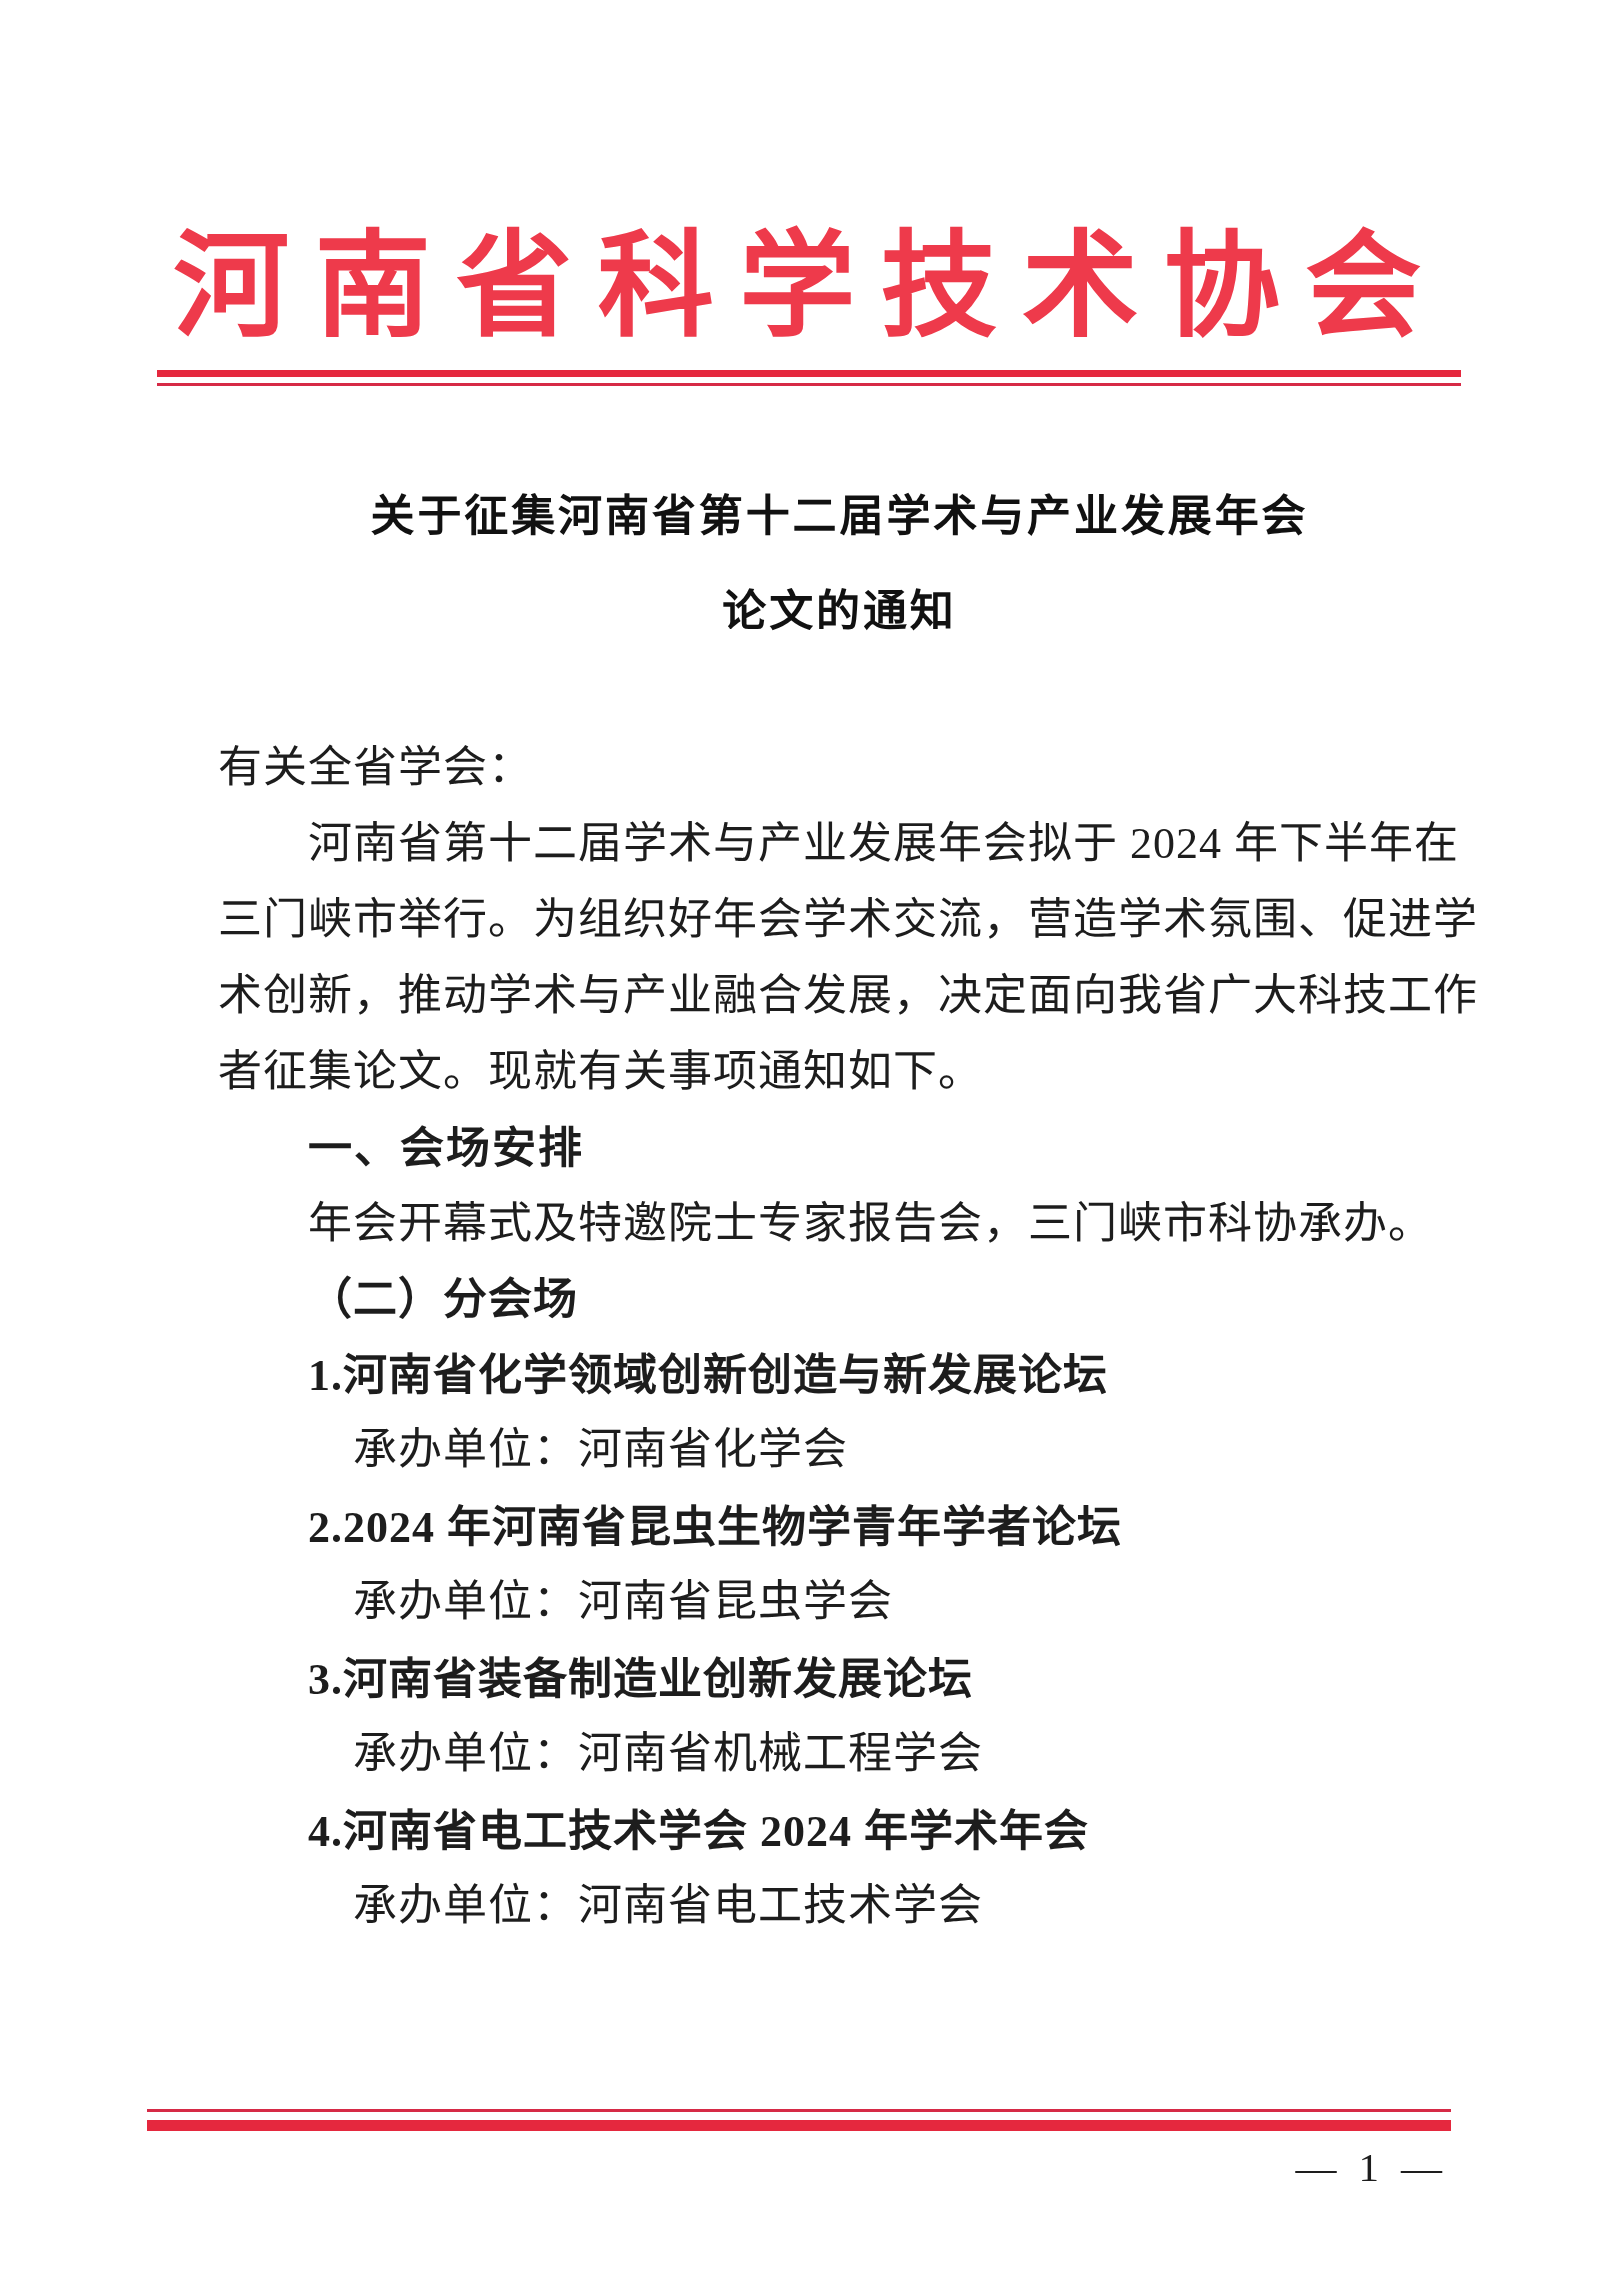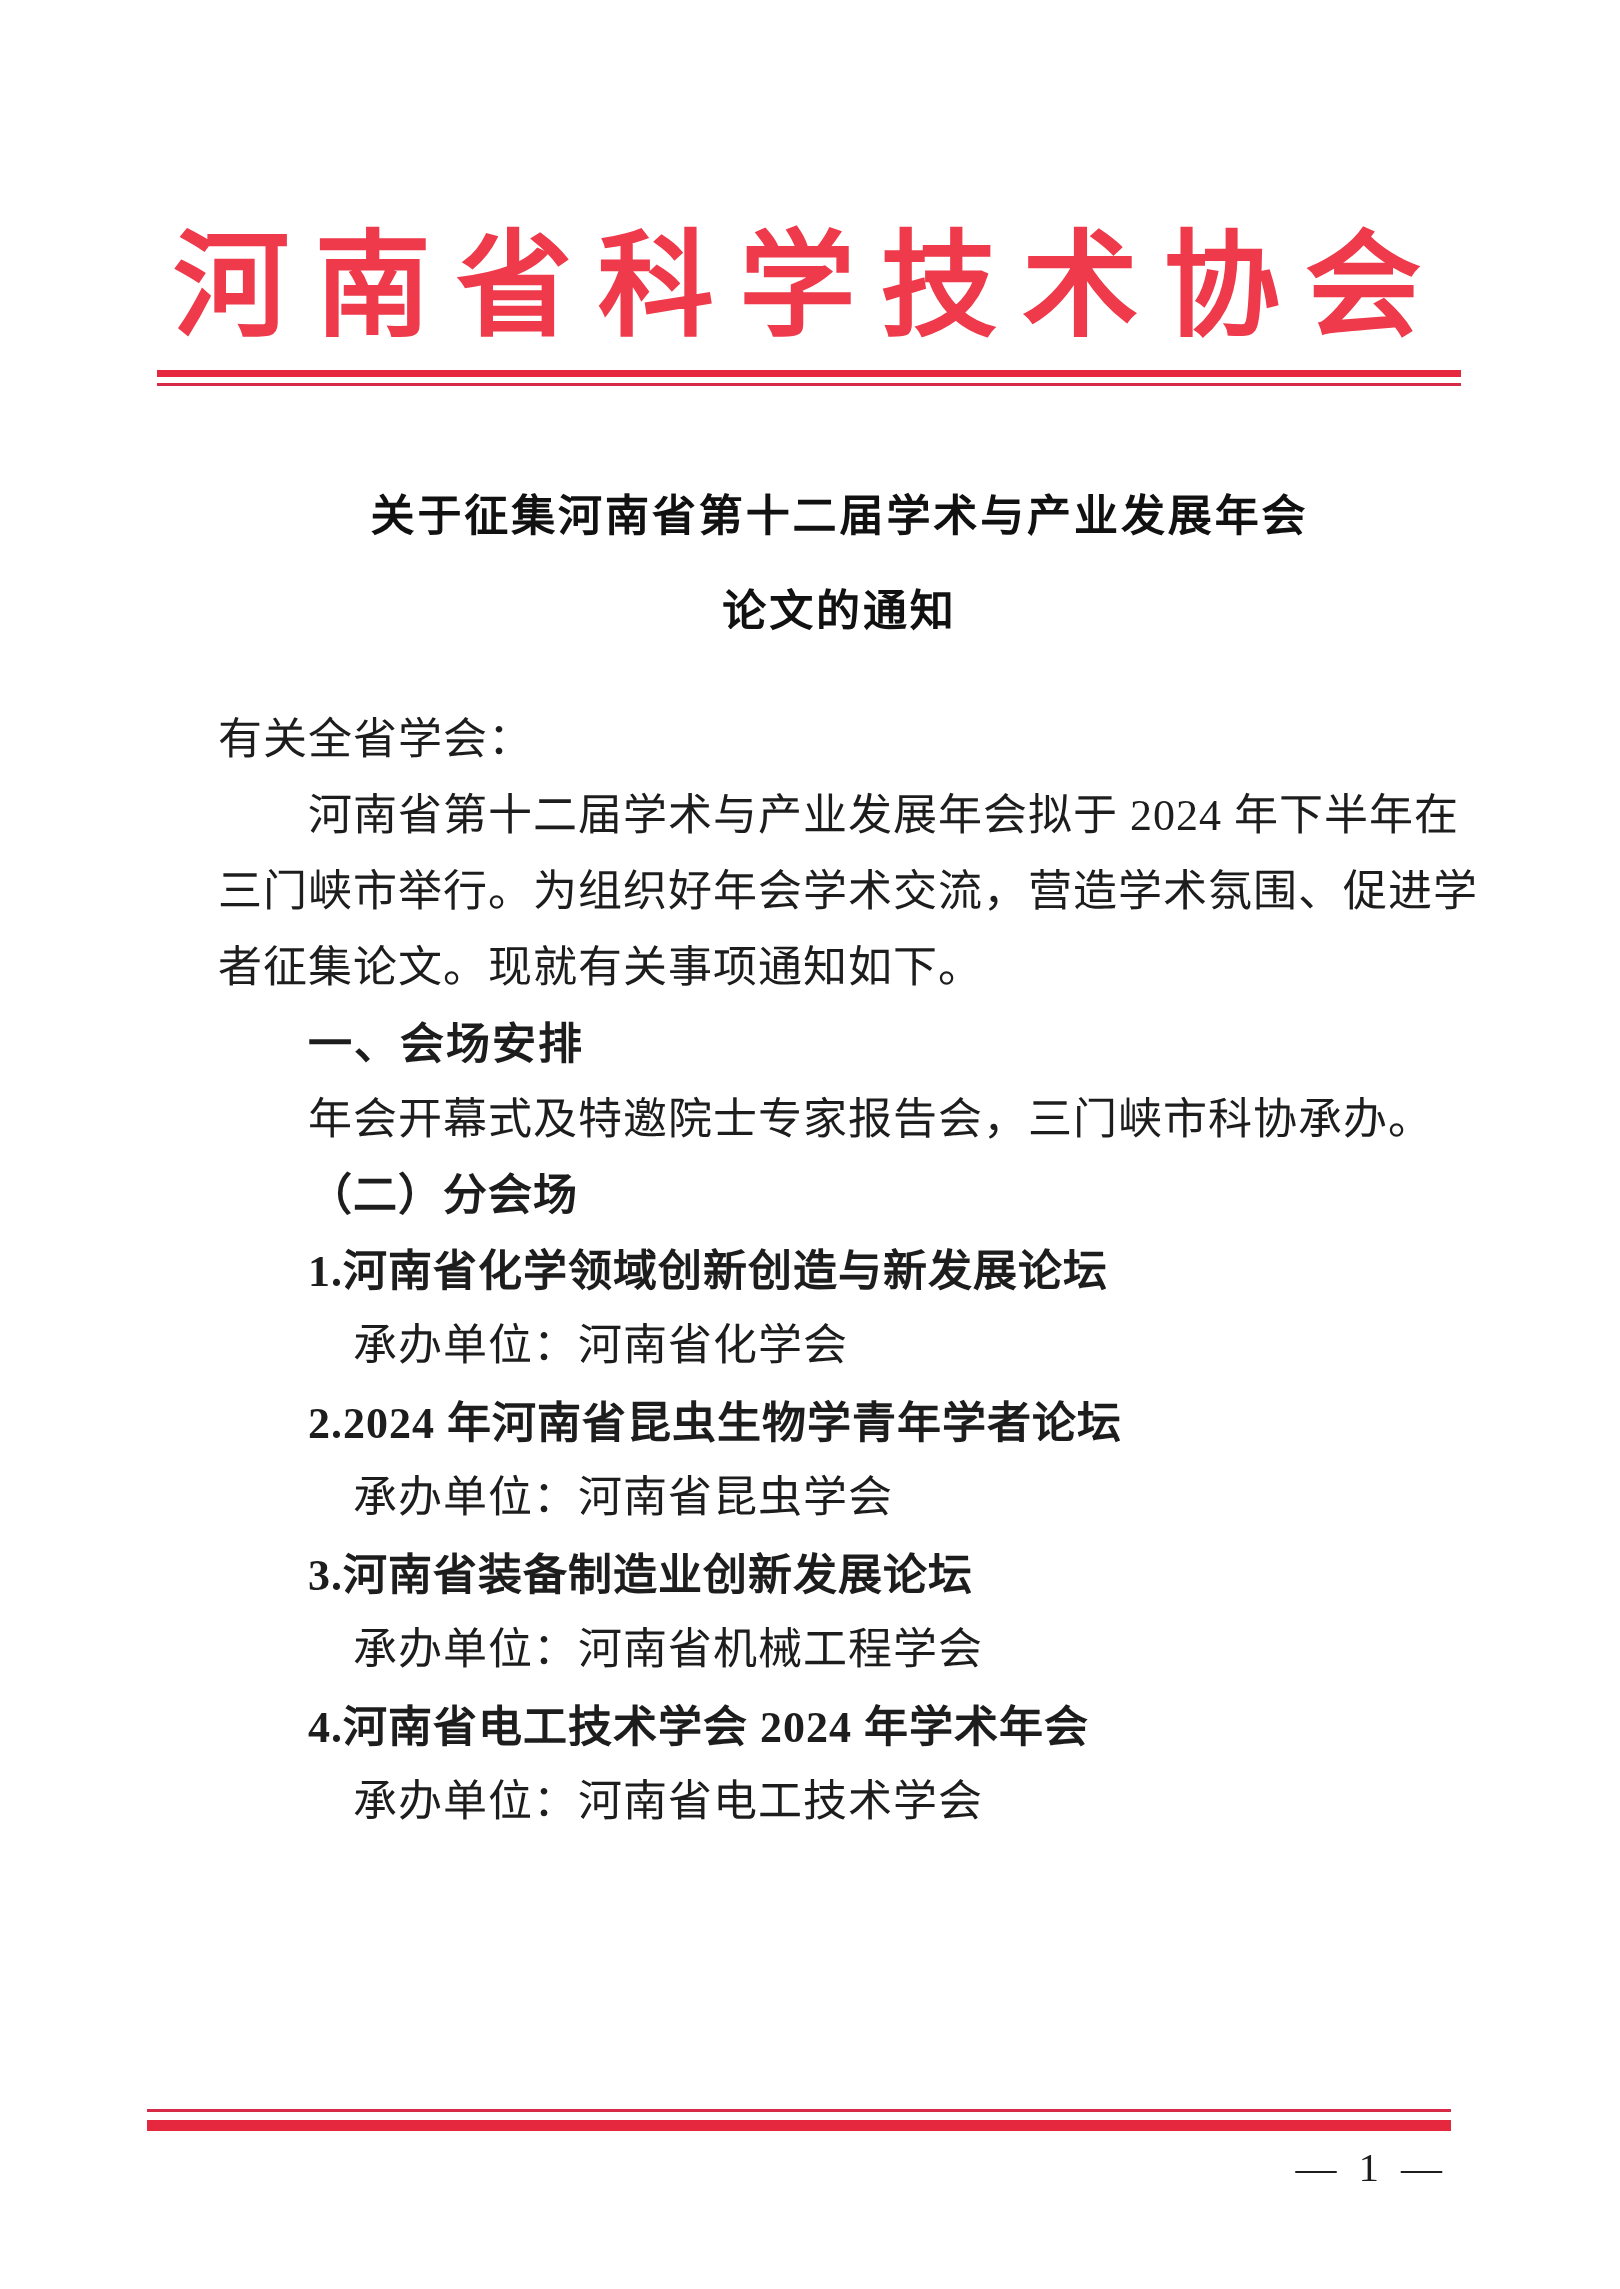--- a/index.html
+++ b/index.html
@@ -45,21 +45,21 @@
     font-size: 44px;
     font-weight: bold;
     line-height: 95px;
     letter-spacing: 2.9px;
     color: #111111;
   }
 
   
   .content {
     position: absolute;
-    top: 702px;
+    top: 730px;
     left: 218px;
     width: 1284px;
     font-size: 44px;
     line-height: 76px;
     letter-spacing: 1px;
     color: #1d1d1d;
   }
   .line { white-space: nowrap; }
   .indent-2 { padding-left: 90px; }
   .indent-3 { padding-left: 135px; font-family: Liberation Mono, monospace; }
@@ -94,20 +94,21 @@
     <div>关于征集河南省第十二届学术与产业发展年会</div>
     <div>论文的通知</div>
   </div>
 
   <div class="content">
 
     <div class="line">有关全省学会：</div>
 
     <div class="line indent-2">河南省第十二届学术与产业发展年会拟于 2024 年下半年在</div>
     <div class="line">三门峡市举行。为组织好年会学术交流，营造学术氛围、促进学</div>
+    <div class="line">术创新，推动学术与产业融合发展，决定面向我省广大科技工作</div>
     <div class="line">者征集论文。现就有关事项通知如下。</div>
 
     <div class="line indent-2 heading-hei">一、会场安排</div>
 
 
     <div class="line indent-2">年会开幕式及特邀院士专家报告会，三门峡市科协承办。</div>
 
     <div class="line indent-2 bold">（二）分会场</div>
 
     <div>

